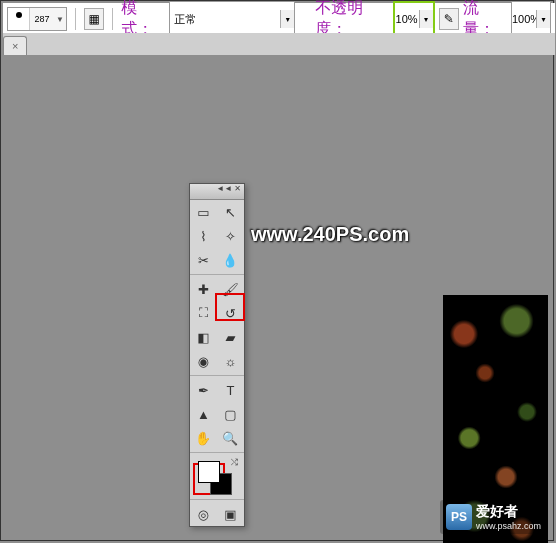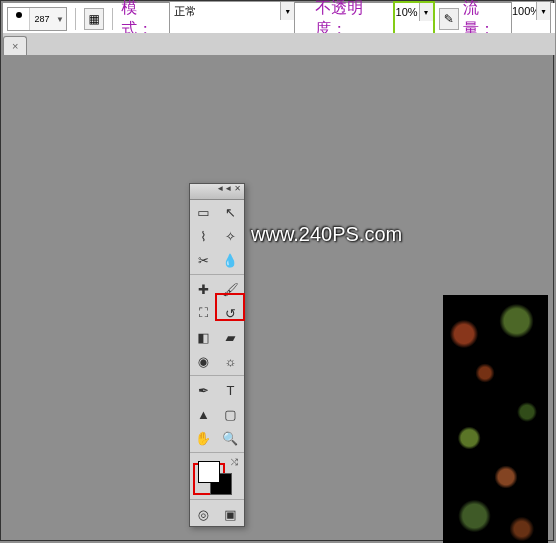--- a/index.html
+++ b/index.html
@@ -7,42 +7,42 @@
 .frame{position:absolute;top:0;left:0;width:554px;height:541px;border:1px solid #333}
 .optbar{position:absolute;top:2px;left:2px;width:552px;height:30px;background:#fff;display:flex;align-items:center;padding:16px 4px;gap:4px}
 .brush-preset{display:flex;align-items:center;border:1px solid #999;background:#f5f5f5}
 .brush-ic{width:22px;height:22px;position:relative;background:#fff;border-right:1px solid #ccc}
 .brush-ic::before{content:"";position:absolute;left:8px;top:4px;width:6px;height:6px;border-radius:50%;background:#000}
 .brush-sz{width:24px;text-align:center;font-size:9px}
 .tri{width:12px;text-align:center;color:#555;font-size:8px}
 .vsep{width:1px;height:22px;background:#bbb;margin:0 4px}
 .iconbtn{width:22px;height:22px;border:1px solid #aaa;background:#f0f0f0;display:flex;align-items:center;justify-content:center;font-size:12px}
 .lbl{font-size:16px;color:#a21caf}
-.sel{display:flex;border:1px solid #999;background:#fff;height:36px}
+.sel{display:flex;align-items:center;border:1px solid #999;background:#fff;height:36px}
 .sel input{border:none;width:24px;text-align:center;font-size:11px;height:18px;outline:none}
 .sel .arrow{width:14px;height:18px;border-left:1px solid #aaa;display:flex;align-items:center;justify-content:center;font-size:8px;background:#f0f0f0}
 .sel.wide input{width:110px;text-align:left;padding:0 4px}
 .hl{border:2px solid #84cc16}
 .tabbar{position:absolute;top:32px;left:2px;width:552px;height:22px;background:#cfcfcf;display:flex;align-items:end}
 .tab{background:#e8e8e8;border:1px solid #888;border-bottom:none;padding:3px 8px;font-size:11px;color:#333;border-radius:3px 3px 0 0;display:flex;align-items:center;gap:6px}
 .tab .x{color:#666;cursor:pointer}
 .canvas{position:absolute;top:54px;left:2px;right:2px;bottom:2px;background:#8e8e8e}
 .toolbox{position:absolute;left:186px;top:128px;width:56px;background:#d6d6d6;border:1px solid #555;box-shadow:2px 2px 6px rgba(0,0,0,.3)}
 .tb-head{height:16px;background:linear-gradient(#e0e0e0,#bfbfbf);border-bottom:1px solid #888;text-align:right;padding:0 3px;font-size:8px;color:#444}
 .tb-grid{display:grid;grid-template-columns:1fr 1fr}
 .tool{width:27px;height:24px;display:flex;align-items:center;justify-content:center;border:1px solid transparent;position:relative;font-size:13px;color:#333}
 .tsep{grid-column:1/3;height:1px;background:#aaa;margin:2px 0}
 .swatches{grid-column:1/3;height:42px;position:relative}
 .sw-fg{position:absolute;left:8px;top:6px;width:22px;height:22px;background:#fff;border:1px solid #000;z-index:2}
 .sw-bg{position:absolute;left:20px;top:18px;width:22px;height:22px;background:#000;border:1px solid #555;z-index:1}
 .sw-swap{position:absolute;right:6px;top:2px;font-size:9px;color:#333}
 .hl-tool{position:absolute;border:2px solid #e00000;pointer-events:none}
 .hl-brush{left:212px;top:238px;width:30px;height:28px}
 .hl-swatch{left:190px;top:408px;width:32px;height:32px}
-.watermark{position:absolute;left:248px;top:168px;font-size:20px;font-weight:normal;color:#fff;text-shadow:1px 1px 2px #000,-1px -1px 2px #000}
+.watermark{position:absolute;left:248px;top:168px;font-size:20px;font-weight:bold;color:#fff;text-shadow:1px 1px 2px #000,-1px -1px 2px #000}
 .canvas-img{position:absolute;right:3px;top:240px;width:105px;height:260px;background:#000;overflow:hidden}
 .canvas-img::before{content:"";position:absolute;inset:0;background:
  radial-gradient(circle at 20% 15%,#a04020 0 4%,transparent 6%),
  radial-gradient(circle at 70% 10%,#5a7a2e 0 5%,transparent 7%),
  radial-gradient(circle at 40% 30%,#8a3a18 0 3%,transparent 5%),
  radial-gradient(circle at 80% 45%,#3a5a1e 0 4%,transparent 6%),
  radial-gradient(circle at 25% 55%,#6a8a2e 0 5%,transparent 7%),
  radial-gradient(circle at 60% 70%,#9a5028 0 4%,transparent 6%),
  radial-gradient(circle at 30% 85%,#4a6a2e 0 5%,transparent 7%),
  radial-gradient(circle at 75% 90%,#7a3a18 0 3%,transparent 5%);opacity:.85}
@@ -129,16 +129,23 @@
         </div>
   </div>
 
   <div class="hl-tool hl-brush"></div>
   <div class="hl-tool hl-swatch"></div>
 
   <div class="watermark">www.240PS.com</div>
 
   <div class="canvas-img"></div>
 
+  <div class="footer-wm">
+    <div class="ps-badge">PS</div>
+    <div class="footer-txt">
+      <div class="cn">爱好者</div>
+      <div class="url">www.psahz.com</div>
+    </div>
+  </div>
 
 </div>
 
 </div>
 
 </body></html>

